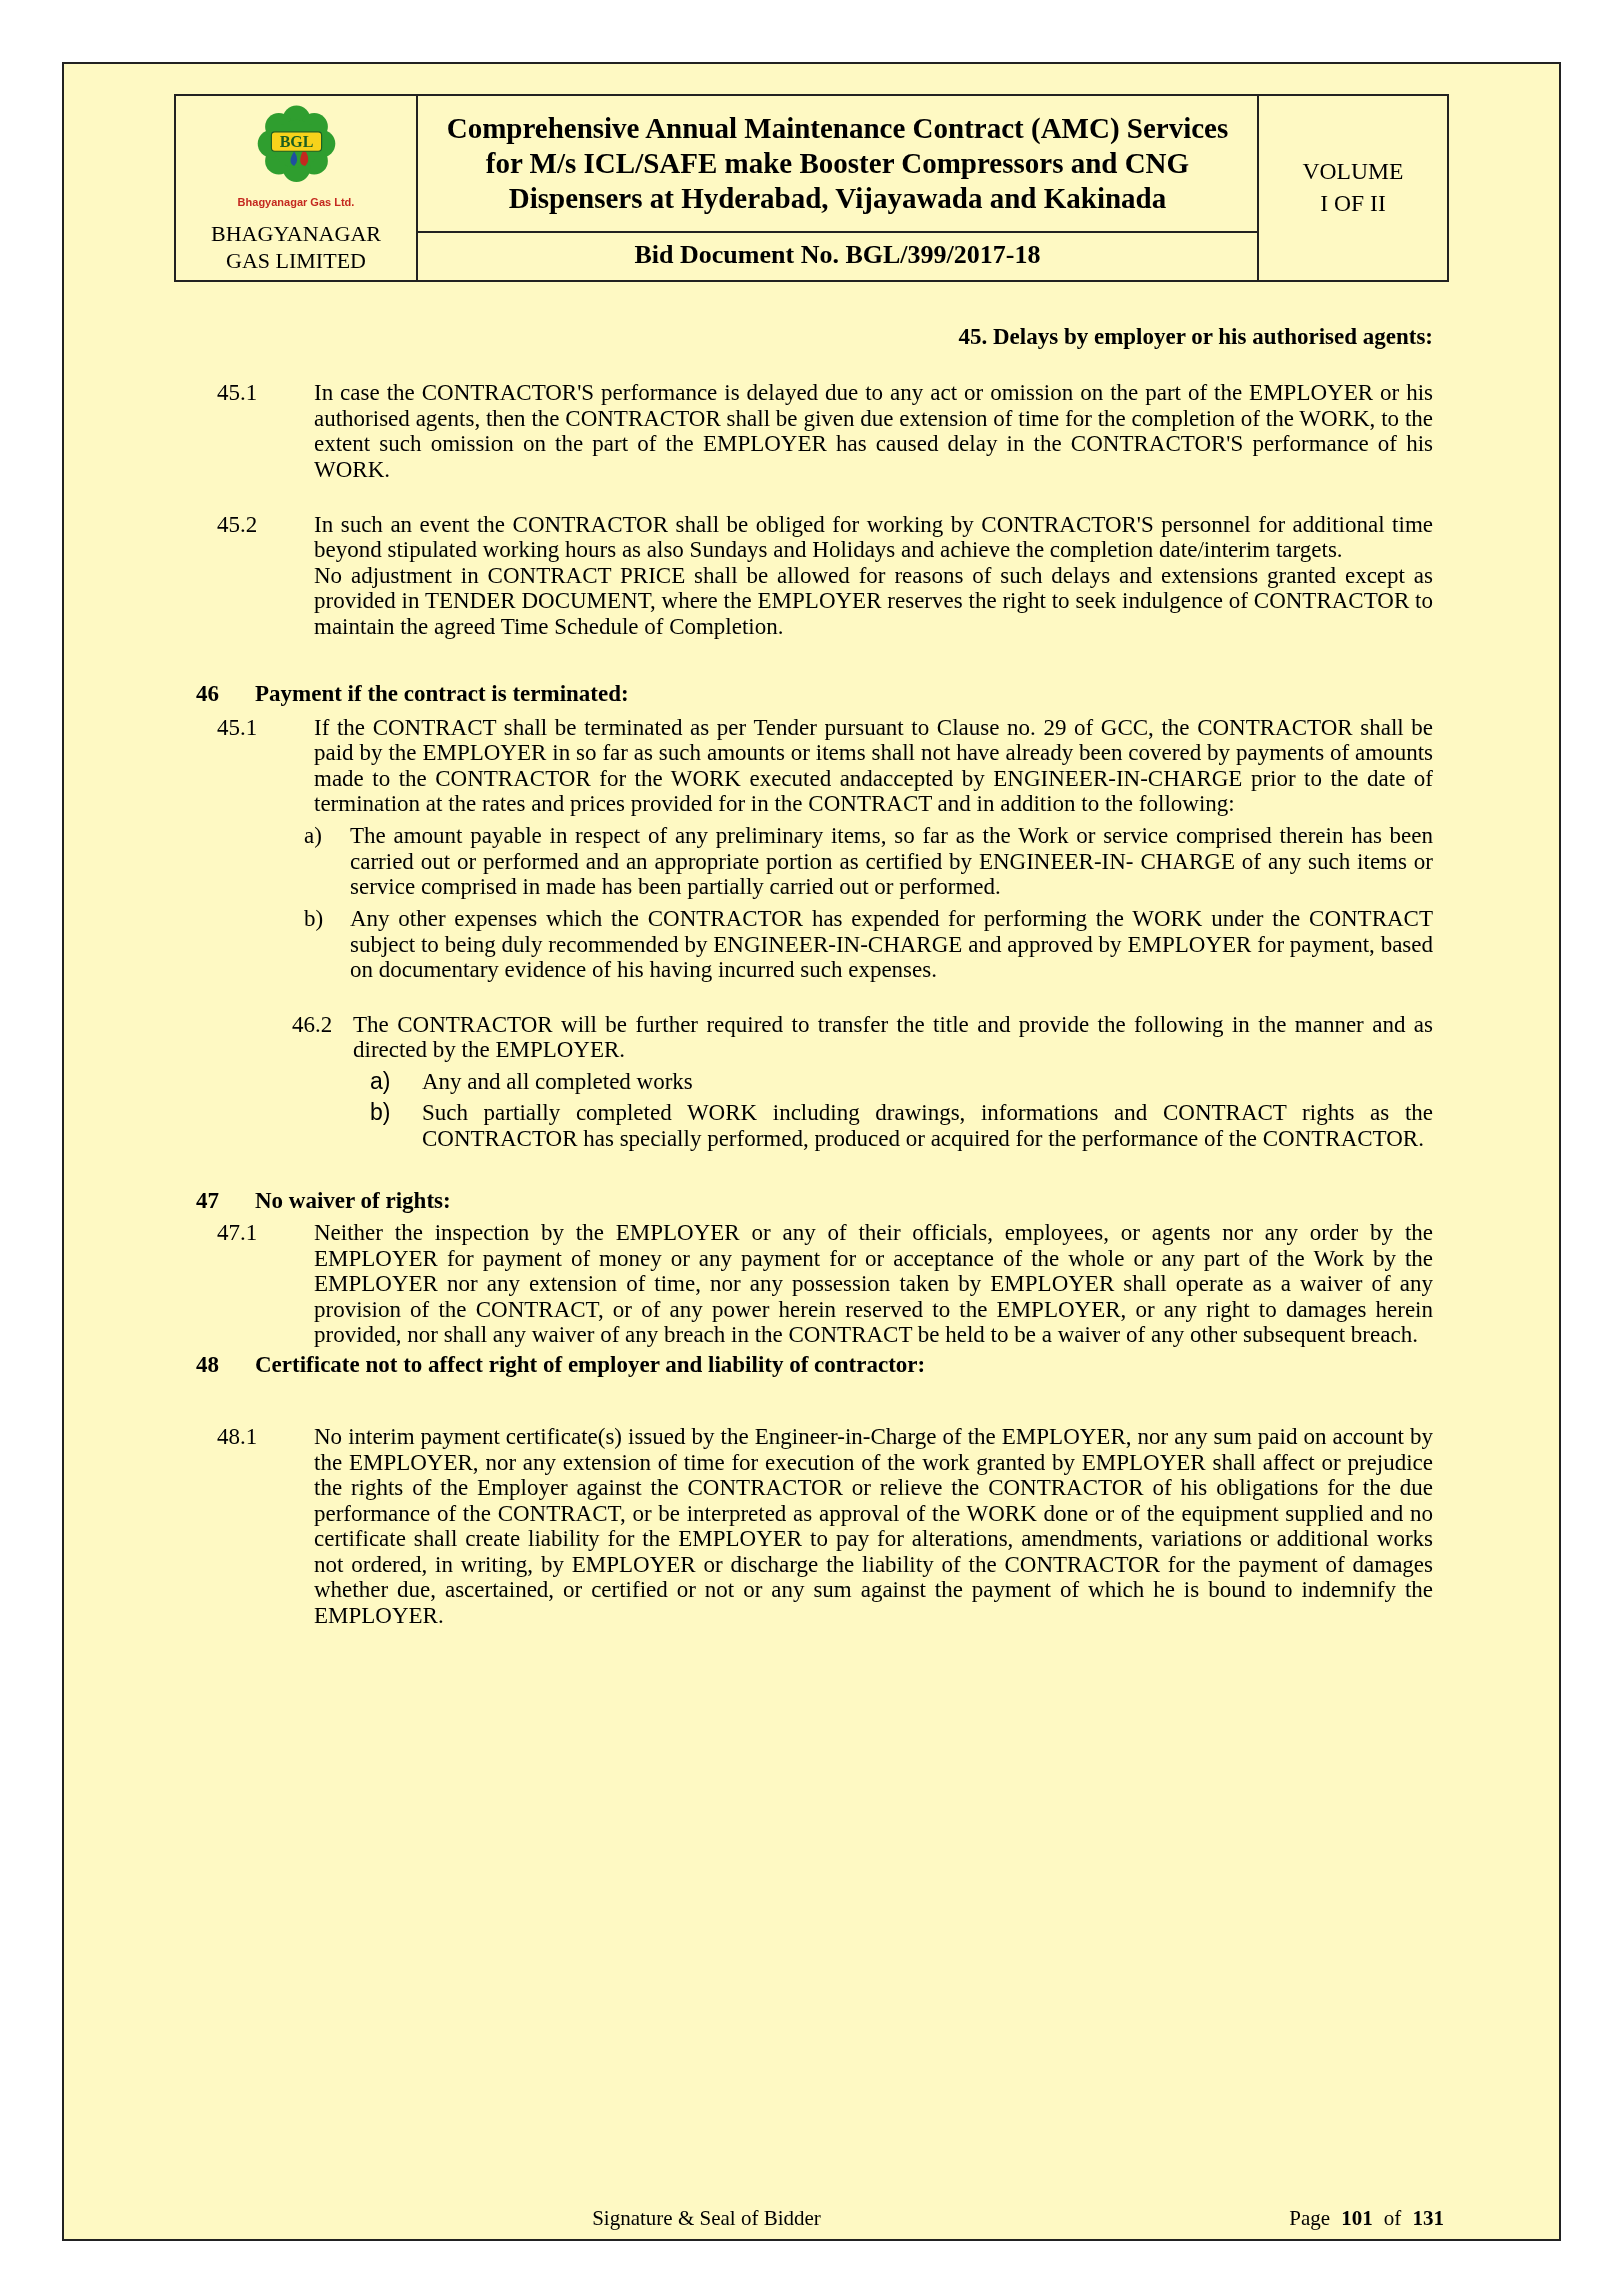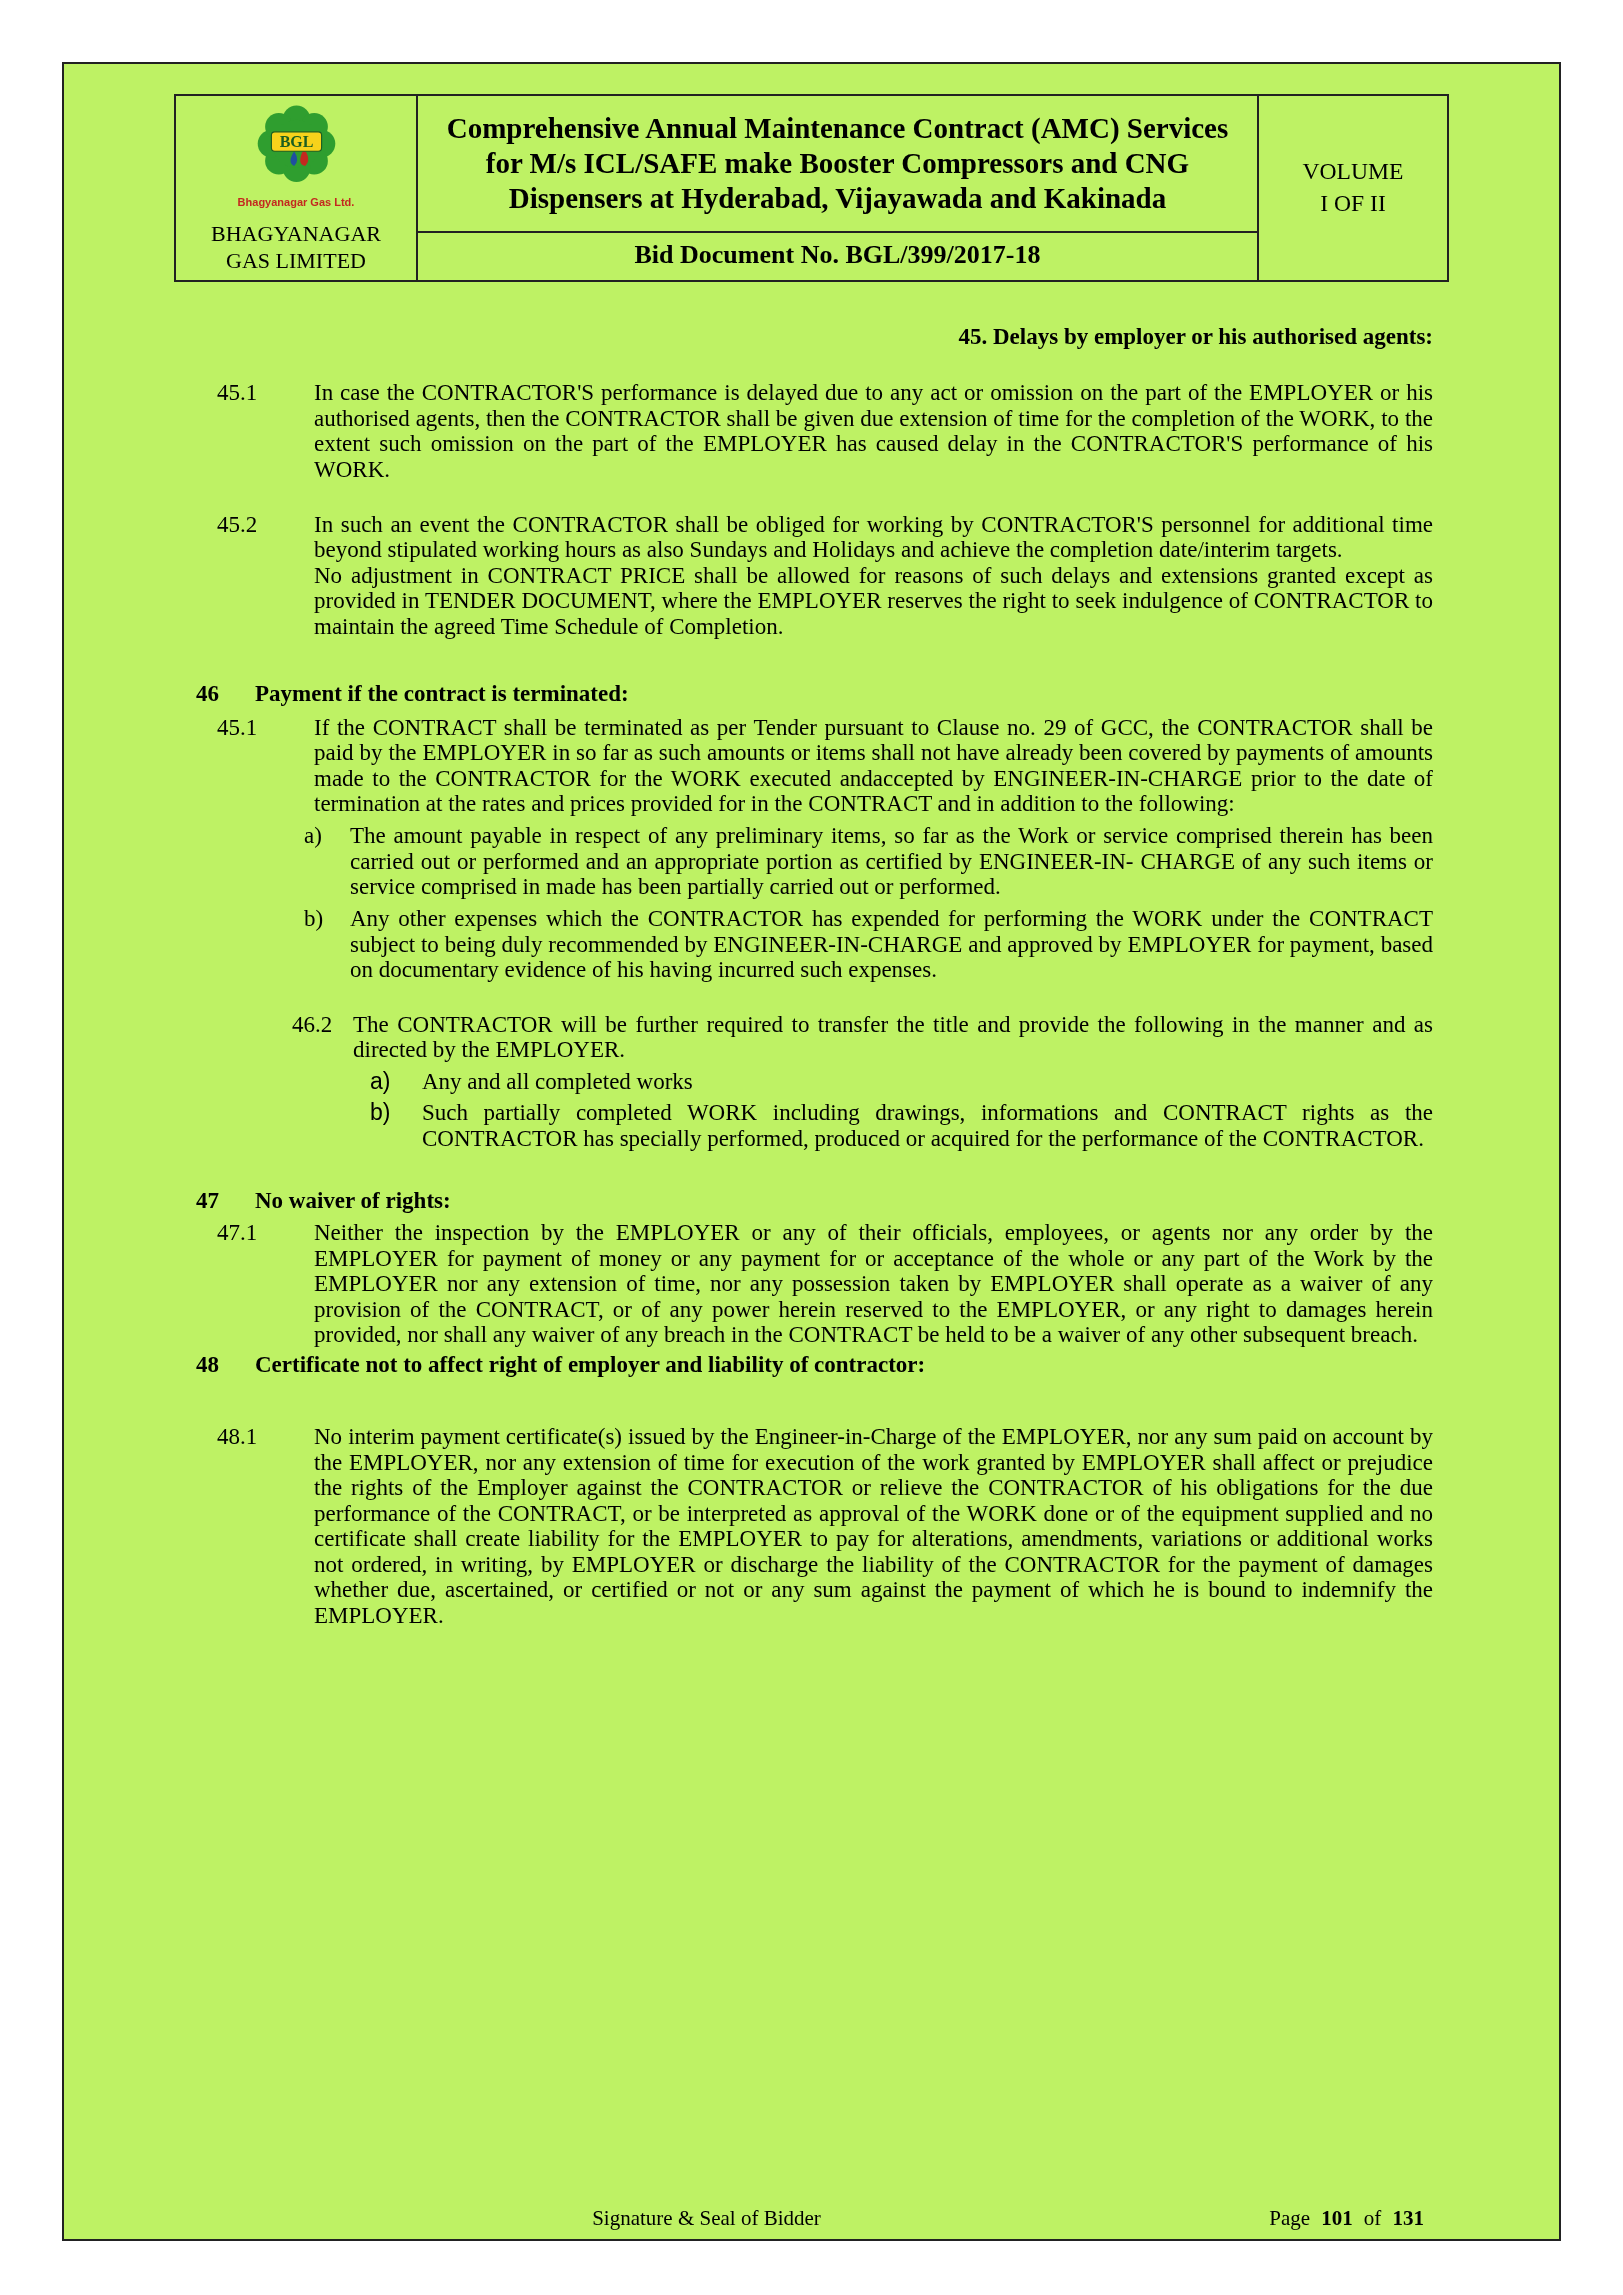--- a/index.html
+++ b/index.html
@@ -6,21 +6,21 @@
   html, body { width:1623px; height:2295px; background:#ffffff; }
   body {
     font-family:"Liberation Serif", serif;
     color:#000;
     position:relative;
   }
   .sheet {
     position:absolute; left:62px; top:62px;
     width:1499px; height:2179px;
     border:2.6px solid #222;
-    background:#bef264;
+    background:#fef9c3;
   }
 
   
   table.hdr {
     border-collapse:collapse;
     margin:30px auto 0 auto;
     width:1273px;
     table-layout:fixed;
   }
   table.hdr td { border:2px solid #222; vertical-align:middle; }
@@ -68,21 +68,21 @@
   
   .footer {
     position:absolute; left:0; right:0; bottom:3.9px;
     height:29px; font-size:21px;
   }
   .sig {
     position:absolute; left:calc(50% - 105px); transform:translateX(-50%);
     white-space:nowrap;
   }
   .pageno {
-    position:absolute; right:135px; white-space:nowrap;
+    position:absolute; right:115px; white-space:nowrap;
   }
   .pageno span + span, .pageno span + b, .pageno b + span { margin-left:5.9px; }
 </style>
 </head>
 <body>
 
 <div class="sheet">
 
   <table class="hdr">
     <tbody>

